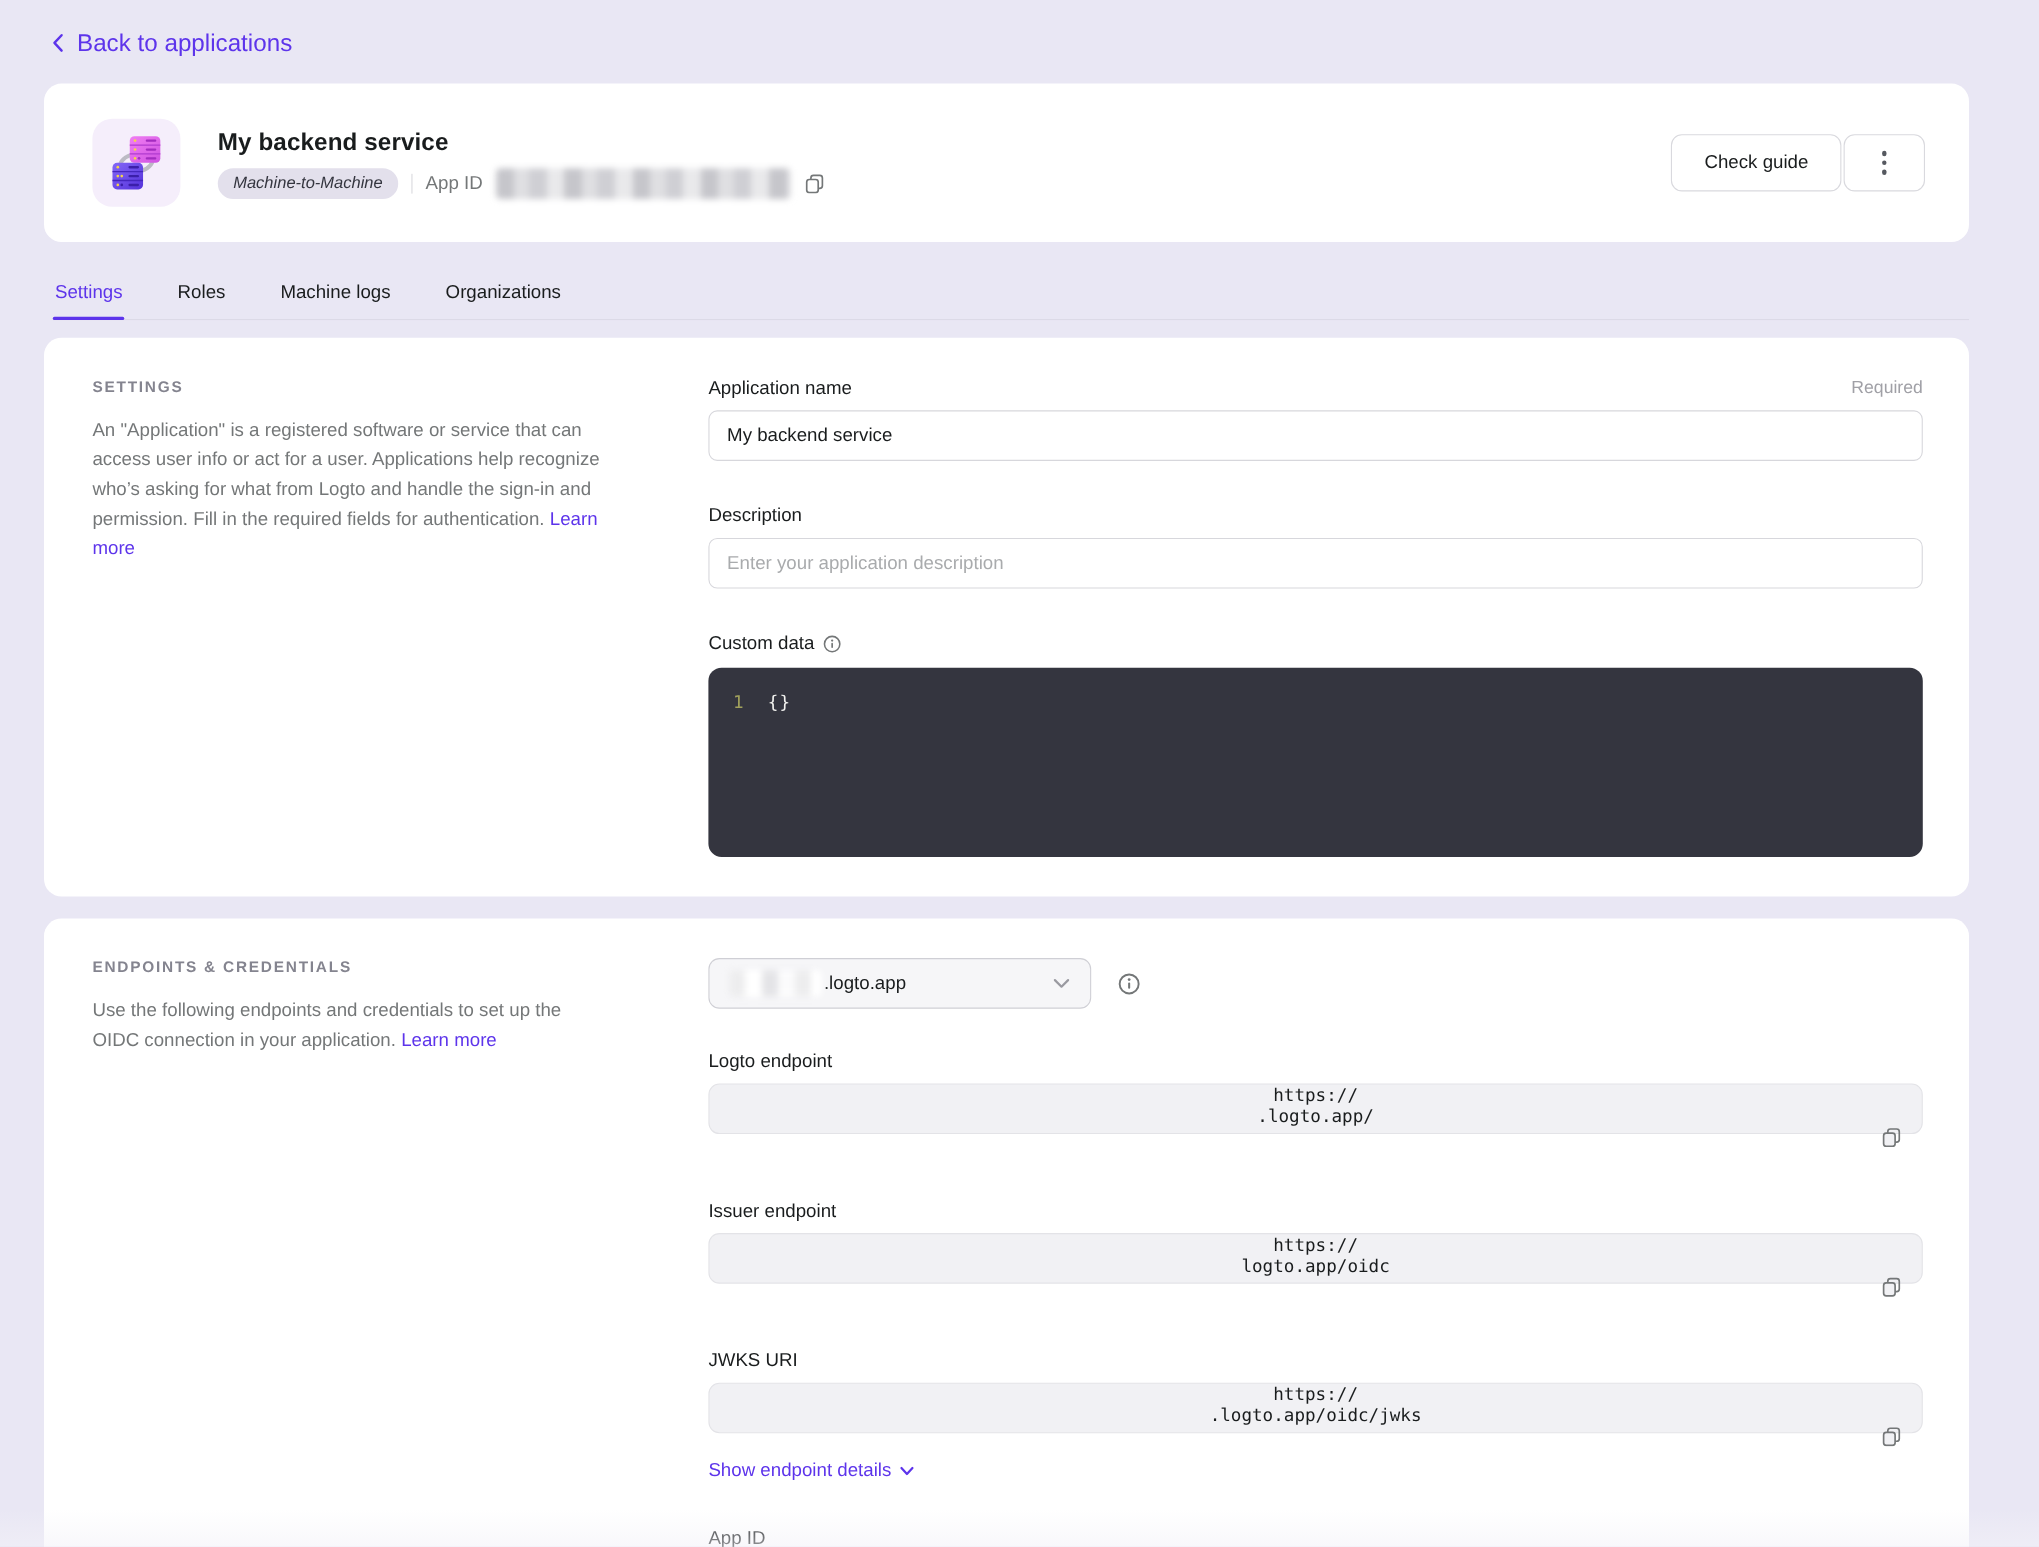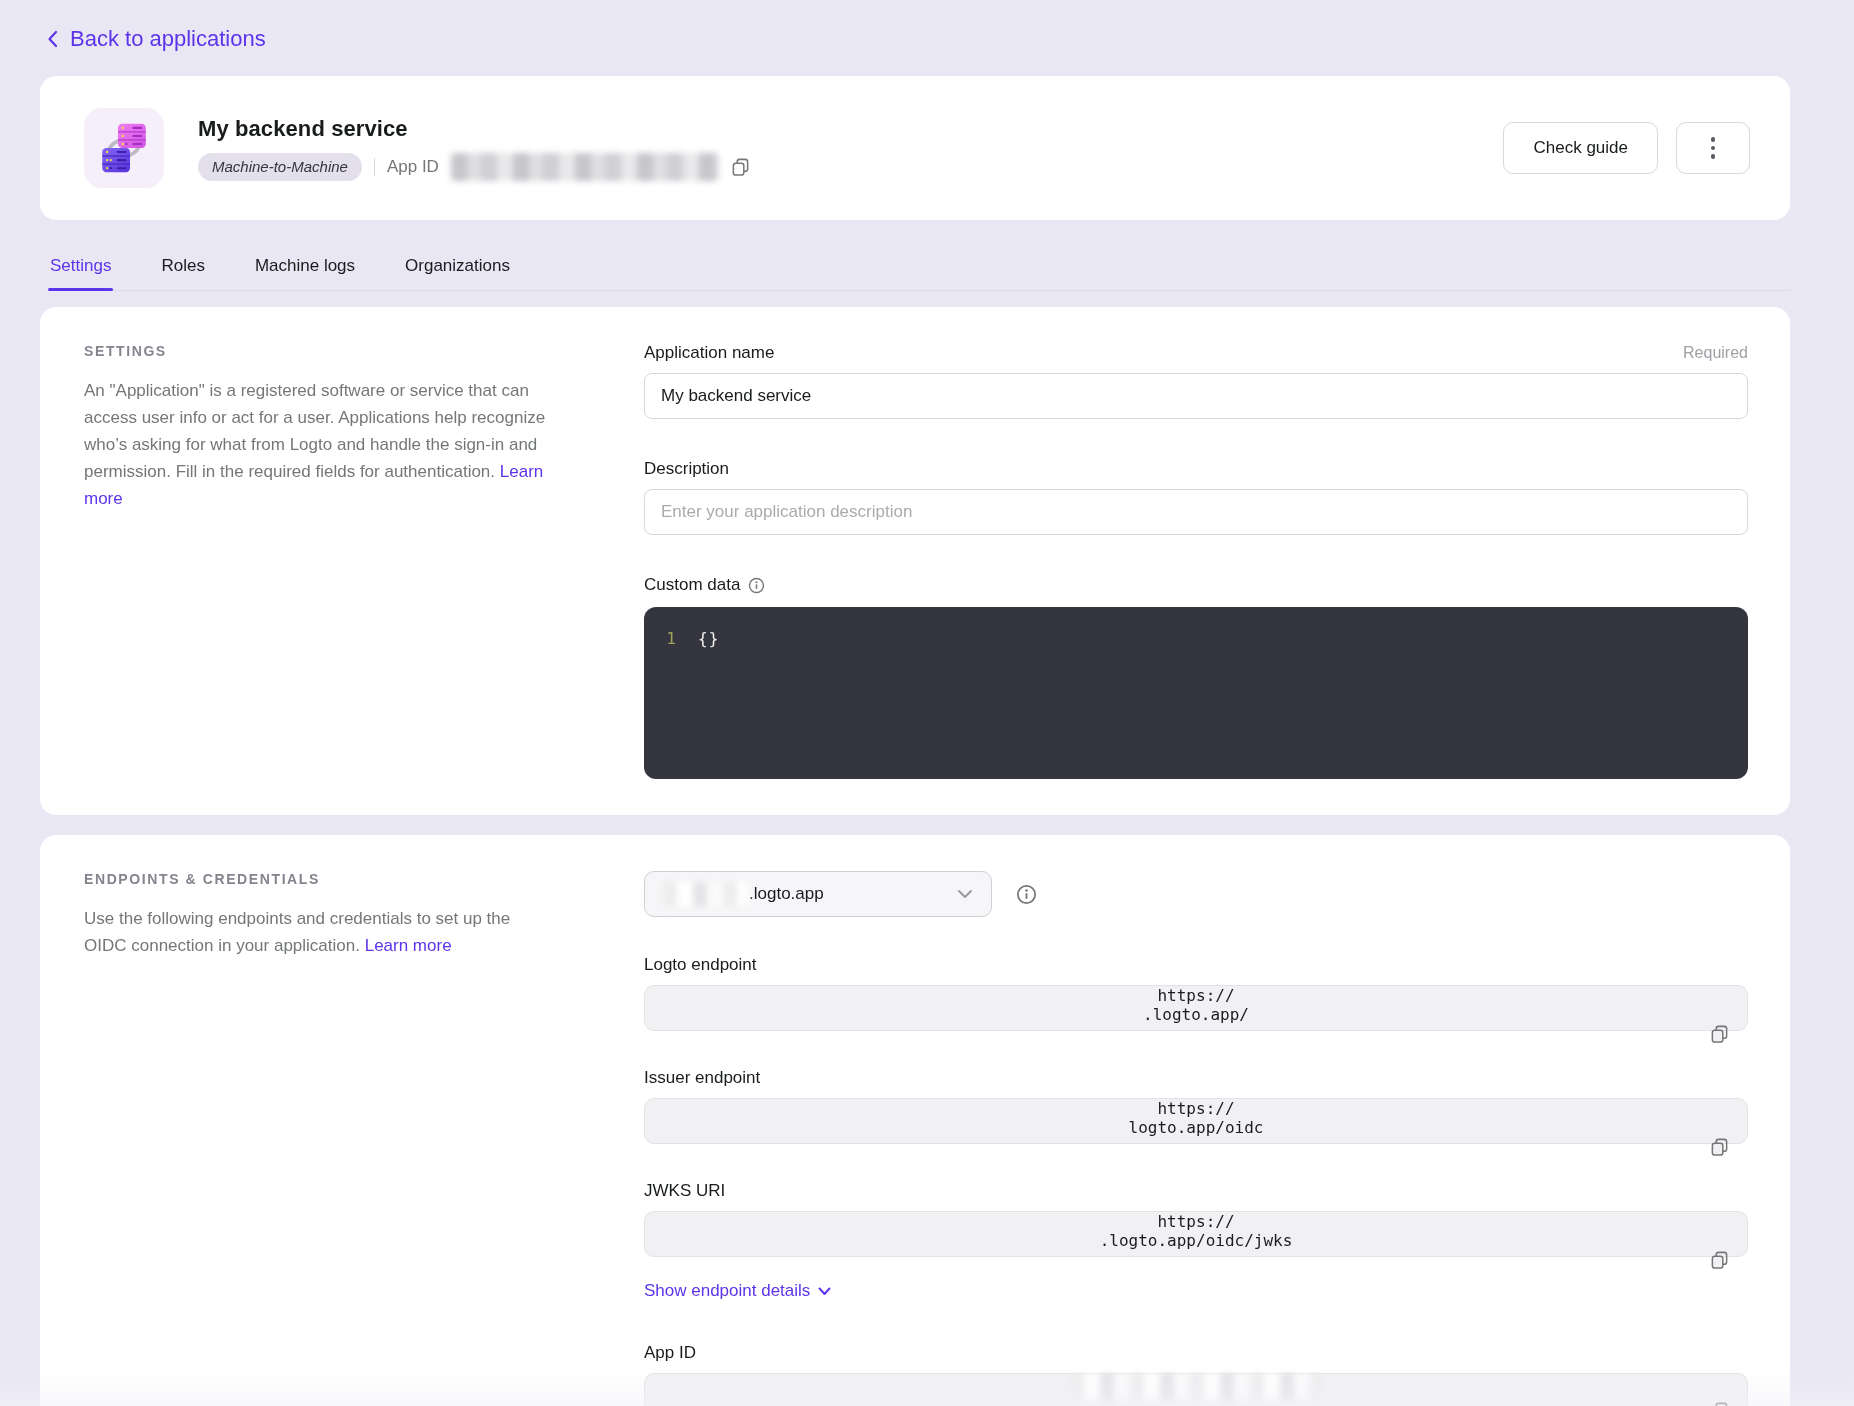--- a/index.html
+++ b/index.html
@@ -26,21 +26,21 @@
   .app-icon { width:80px; height:80px; border-radius:18px; background:#f5eefb;
     display:flex; align-items:center; justify-content:center; flex:none; }
   .head-info { margin-left:34px; }
   .head-title { font-size:22px; font-weight:700; letter-spacing:.1px; margin-bottom:11px; }
   .head-meta { display:flex; align-items:center; gap:12px; }
   .type-badge { background:#e3e0ec; color:#34353f; font-size:15px; padding:5px 14px;
     border-radius:14px; line-height:1.2;font-style:italic; }
   .vdivider { width:1px; height:18px; background:#d9d9de; }
   .muted { color:#747778; }
   .appid-label { font-size:17px; }
-  .head-actions { margin-left:auto; display:flex; align-items:flex-end; gap:18px; }
+  .head-actions { margin-left:auto; display:flex; align-items:flex-end; gap:2px; }
   .btn { background:#fff; border:1px solid #d9d9de; border-radius:10px; height:52px;
     font-family:"Liberation Sans", sans-serif; font-size:17px; font-weight:500; color:#191c1d;
     cursor:pointer; }
   .btn-guide { padding:0 29px; }
   .btn-kebab { width:74px; display:flex; flex-direction:column; align-items:center;
     justify-content:center; gap:4px; }
   .btn-kebab i { width:4.5px; height:4.5px; border-radius:50%; background:#565960; display:block; }
 
   
   .redact { display:inline-block; border-radius:4px; filter:blur(3px); vertical-align:middle;
@@ -89,21 +89,21 @@
   .code-line { display:flex; line-height:24px; }
   .gutter { width:54px; flex:none; text-align:right; padding-right:22px; color:#a1a15c; }
   .code-text { color:#f2f2ef; letter-spacing:1px; }
 
   
   .select-row { display:flex; align-items:center; gap:24px; margin-bottom:38px; }
   .tenant-select { width:348px; height:46px; background:#f6f6f8; border:1px solid #cfcfd5;
     border-radius:10px; display:flex; align-items:center; padding:0 18px; cursor:pointer;
     font-size:17px; color:#191c1d; }
   .tenant-select .chev { margin-left:auto; color:#9a9aa1; display:flex; }
-  .ep-group { margin-bottom:37px; }
+  .ep-group { margin-bottom:60px; }
   .ro-field { height:46px; background:#f1f1f4; border:1px solid #e3e3e7; border-radius:10px;
     display:flex; align-items:center; padding:0 18px;
     font-family:"DejaVu Sans Mono", monospace; font-size:16px; color:#191c1d;flex-direction:column; }
   .ro-field .copy { margin-left:auto; }
   .show-details { display:flex; align-items:center; gap:8px; color:#5d34eb; font-size:17px;
     font-weight:500; cursor:pointer; width:max-content; margin-top:24px; }
   .appid-group { margin-top:42px; }
   .ro-field.tall { height:48px; }
 
   .bottom-fade { position:absolute; left:0; right:0; bottom:0; height:34px; pointer-events:none;

